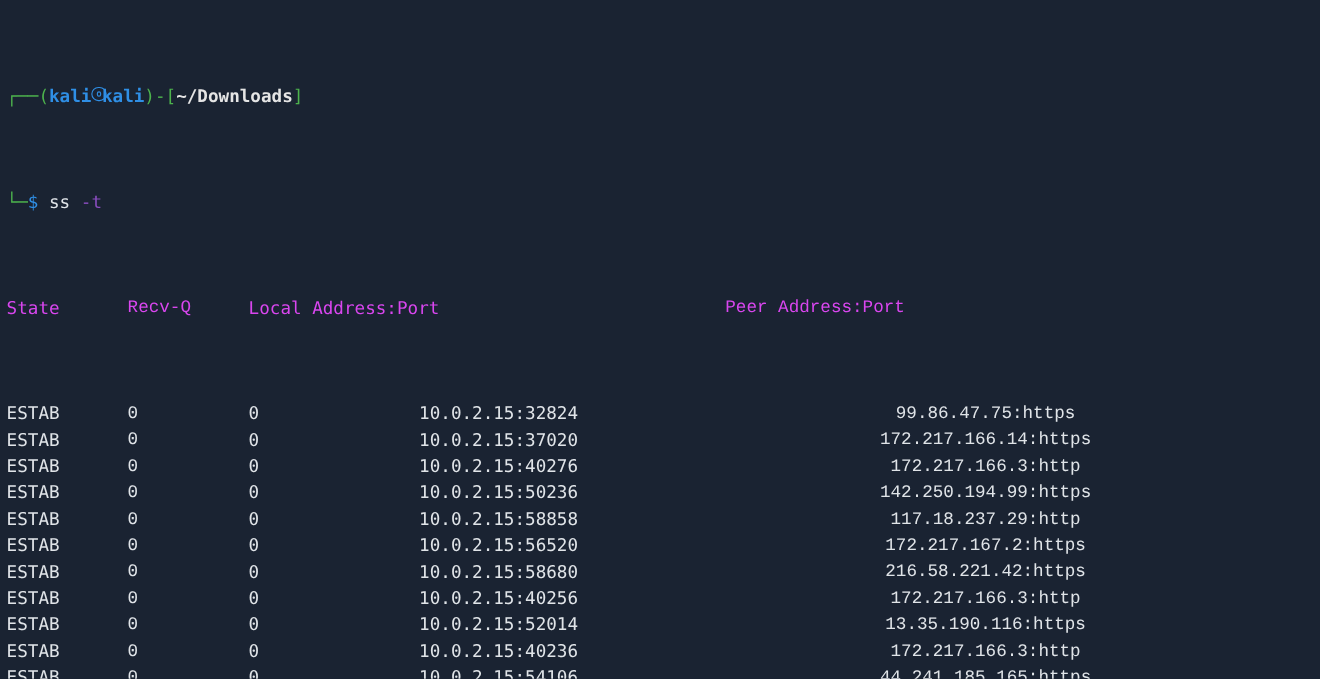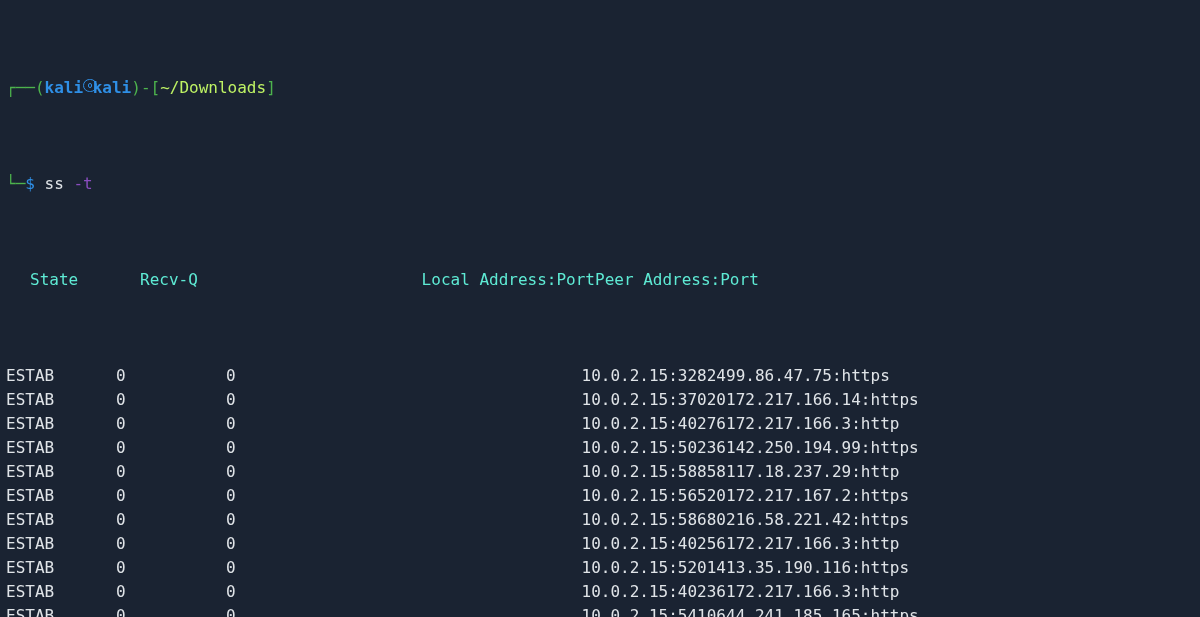--- a/index.html
+++ b/index.html
@@ -12,31 +12,31 @@
     overflow:hidden;
   }
   .terminal {
     box-sizing:border-box;
     padding:4px 6px 6px 6px;
     line-height:24px;
     white-space:pre;
   }
   .row { display:flex; }
   .c-state   { width:110px; }
-  .c-recvq   { width:110px; }
+  .c-recvq   { width:110px;font-family:Liberation Mono, monospace; }
   .c-sendq   { width:155px; }
-  .c-local   { width:345px; text-align:right; }
-  .c-peer    { width:340px; text-align:left; }
+  .c-local   { width:345px; }
+  .c-peer    { width:340px; text-align:center;font-family:Liberation Mono, monospace; }
   .c-proc    { flex:1; padding-left:40px; }
-  .hdr { color:#5eead4;margin-left:24px; }
+  .hdr { color:#d946ef; }
   .box  { color:#4db34d; }
   .user { color:#2f8fe6; font-weight:bold; }
   .host { color:#2f8fe6; font-weight:bold;}
   .par  { color:#4db34d; }
-  .path { color:#bef264; font-weight:normal;}
+  .path { color:#e5e5e5; font-weight:bold;}
   .dash { color:#4db34d; }
   .dollar{ color:#2f8fe6; }
   .cmd  { color:#e0e4e8; }
   .opt  { color:#8a4dbf; }
   .at-sym { position:relative; display:inline-block; width:1ch;}
   .at-sym::before{
     content:""; position:absolute; left:0; top:0.18em;
     width:0.85em; height:0.85em; border:1.4px solid #2f8fe6; border-radius:50%;
     box-sizing:border-box;
   }

